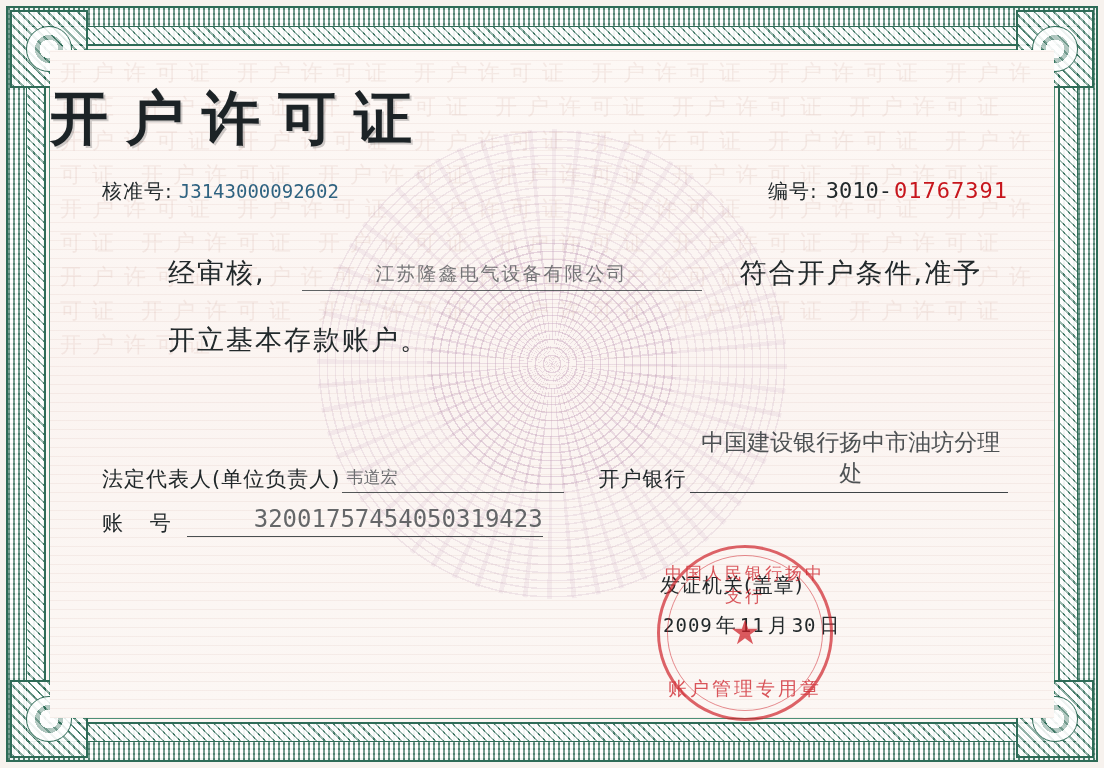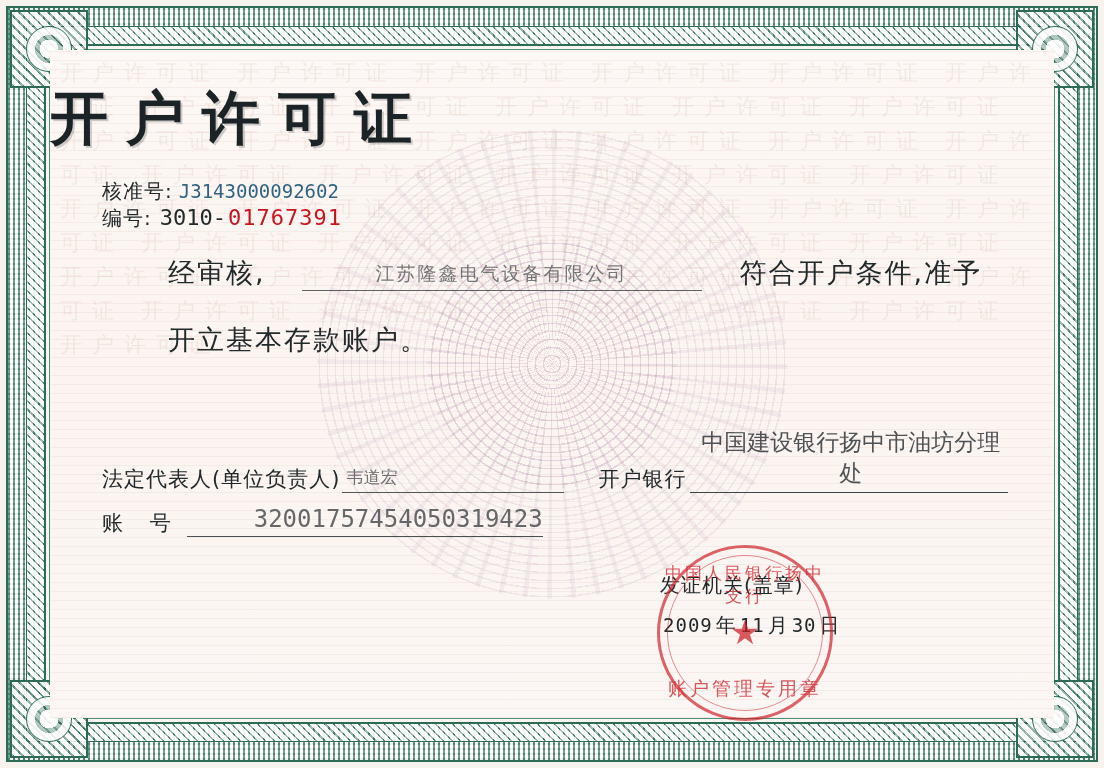--- a/index.html
+++ b/index.html
@@ -179,21 +179,20 @@
 
   .row-approval {
     position: absolute;
     top: 128px;
     left: 52px;
     right: 46px;
     display: flex;
     justify-content: space-between;
     align-items: baseline;
     font-size: 20px;
-    flex-direction: column;
   }
   .approval-left { display: flex; align-items: baseline; }
   .approval-label { font-size: 20px; letter-spacing: 1px; }
   .approval-value {
     margin-left: 6px;
     font-family: "DejaVu Sans Mono", "Liberation Mono", monospace;
     font-size: 19px;
     color: #0c4a6e;
     opacity: 0.85;
   }

